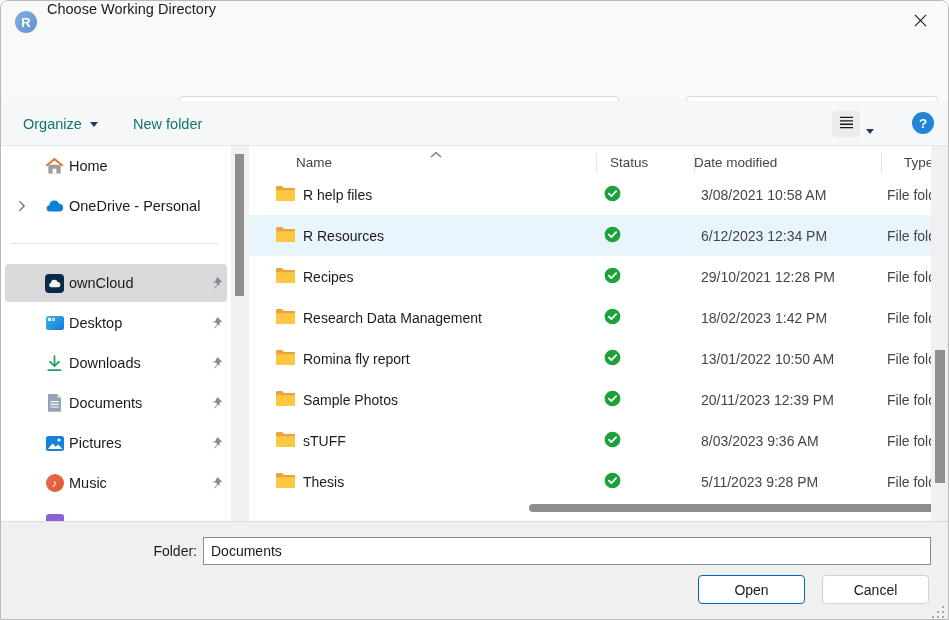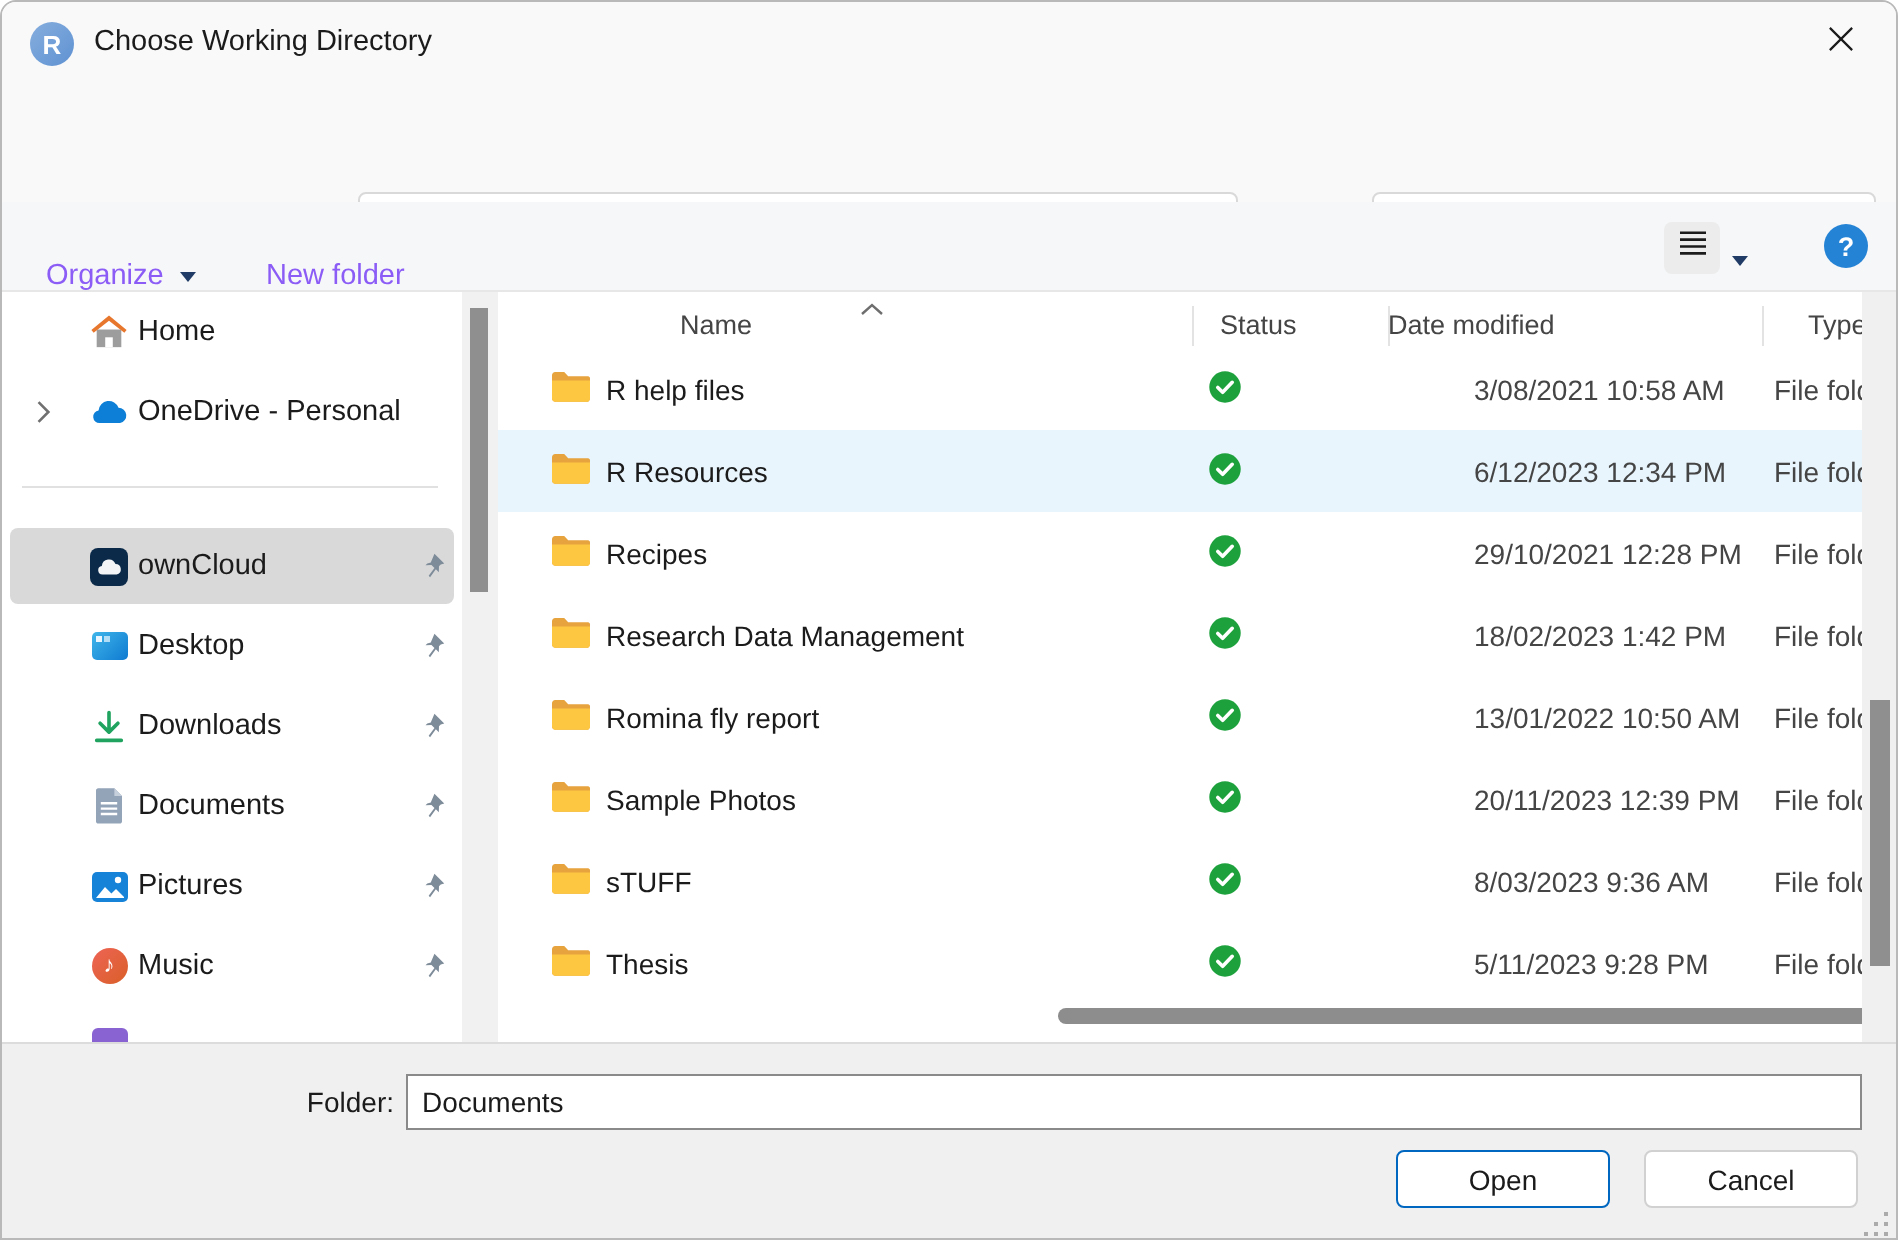--- a/index.html
+++ b/index.html
@@ -13,21 +13,21 @@
     border-radius: 8px 8px 0 0;
     overflow: hidden;
     background: #fff;
   }
 
   
   .titlebar { position: absolute; left: 0; top: 0; width: 100%; height: 42px; background: #f9f9f9; }
   .r-logo { position: absolute; left: 14px; top: 10px; width: 22px; height: 22px; border-radius: 50%;
             background: linear-gradient(135deg,#86aede,#5f92d2); color: #fff; font-size: 13px; font-weight: bold;
             display: flex; align-items: center; justify-content: center; }
-  .title-text { position: absolute; left: 46px; top: 12px; font-size: 14.5px; color: #1b1b1b; }
+  .title-text { position: absolute; left: 46px; top: 0; font-size: 14.5px; color: #1b1b1b; }
   .close-btn { position: absolute; right: 8px; top: 6px; width: 40px; height: 30px;
                display: flex; align-items: center; justify-content: center; cursor: default; }
 
   
   .navbar { position: absolute; left: 0; top: 42px; width: 100%; height: 58px; background: #f9f9f9; }
   .nav-btn { position: absolute; top: 57px; width: 30px; height: 28px; display: flex; align-items: center; justify-content: center; }
   .nav-back { left: 13px; } .nav-fwd { left: 56px; } .nav-hist { left: 97px; } .nav-up { left: 131px; }
 
   .addressbar { position: absolute; left: 178px; top: 53px; width: 440px; height: 36px;
                 background: #fff; border: 1px solid #d9d9d9; border-radius: 4px;
@@ -45,22 +45,22 @@
   .searchbox { position: absolute; left: 685px; top: 53px; width: 252px; height: 36px;
                background: #fff; border: 1px solid #d9d9d9; border-radius: 4px;
                display: flex; align-items: center; padding: 0 10px; }
   .search-input { border: none; outline: none; flex: 1; font-size: 14px; color: #3a3a3a;
                   font-family: "Liberation Sans", sans-serif; background: transparent; }
   .search-input::placeholder { color: #616161; }
 
   
   .toolbar { position: absolute; left: 0; top: 100px; width: 100%; height: 45px; background: #f6f7f8;
              border-bottom: 1px solid #e7e7e7; }
-  .tb-item { position: absolute; top: 14px; height: 45px; display: flex; align-items: center;
-             font-size: 14.5px; color: #8b5cf6; }
+  .tb-item { position: absolute; top: 0; height: 45px; display: flex; align-items: center;
+             font-size: 14.5px; color: #0f766e; }
   .tb-organize { left: 22px; } .tb-newfolder { left: 132px; align-items: center; }
   .caret-down { width: 0; height: 0; border-left: 4.5px solid transparent; border-right: 4.5px solid transparent;
                 border-top: 5px solid #1f3b66; display: inline-block; margin-left: 8px; margin-top: 2px; }
   .view-btn { position: absolute; left: 831px; top: 10px; width: 28px; height: 26px; background: #ececec;
               border-radius: 4px; display: flex; align-items: center; justify-content: center; }
   .view-caret { position: absolute; left: 865px; top: 19px; }
   .help-btn { position: absolute; left: 911px; top: 11px; width: 22px; height: 22px; border-radius: 50%;
               background: #2583d6; color: #fff; font-size: 13.5px; font-weight: bold;
               display: flex; align-items: center; justify-content: center; }
 
@@ -89,35 +89,35 @@
   .icon-videos { width: 18px; height: 18px; border-radius: 3px; background: #8a63d2; }
 
   
   .side-scroll { position: absolute; left: 230px; top: 0; width: 18px; height: 375px; background: #f1f1f1; }
   .side-scroll .thumb { position: absolute; left: 4px; width: 9px; top: 8px; height: 142px; background: #8f8f8f; }
 
   
   .filelist { position: absolute; left: 248px; top: 0; width: 682px; height: 375px; overflow: hidden; }
   .cols { display: grid; grid-template-columns: 347px 98px 187px 1fr; align-items: center; }
   .list-header { position: relative; height: 32px; color: #454545; font-size: 13.5px; }
-  .list-header .h-name { padding-left: 47px; margin-left: 44px; }
+  .list-header .h-name { padding-left: 47px; }
   .list-header .h-status { padding-left: 14px; }
   .list-header .h-date { }
   .list-header .h-type { padding-left: 23px; }
   .col-rule { position: absolute; top: 7px; height: 20px; width: 1px; background: #e3e3e3; }
   .rule1 { left: 347px; } .rule2 { left: 445px; } .rule3 { left: 632px; }
   .sort-chevron { position: absolute; left: 181px; top: 0px; }
 
   .rows { position: absolute; left: 0; top: 28px; width: 682px; }
   .file-row { height: 41px; font-size: 14px; color: #1b1b1b; position: relative; }
   .file-row.selected { background: #e9f5fd; }
   .cell-name { display: flex; align-items: center; padding-left: 26px; overflow: hidden; white-space: nowrap; }
   .cell-name .fname { margin-left: 8px; }
   .cell-status { padding-left: 8px; display: flex; align-items: center; }
-  .cell-date { padding-left: 7px; color: #454545; white-space: nowrap; margin-left: 36px; }
+  .cell-date { padding-left: 7px; color: #454545; white-space: nowrap; }
   .cell-type { padding-left: 6px; color: #454545; white-space: nowrap; overflow: hidden; }
 
   
   .hscroll-thumb { position: absolute; left: 280px; top: 358px; width: 480px; height: 8px; background: #8d8d8d; border-radius: 4px; }
   .right-scroll { position: absolute; left: 930px; top: 0; width: 19px; height: 375px; background: #f0f0f0; }
   .right-scroll .thumb { position: absolute; left: 4px; width: 10px; top: 204px; height: 133px; background: #8f8f8f; }
 
   
   .footer { position: absolute; left: 0; top: 520px; width: 100%; height: 100px; background: #f0f0f0; border-top: 1px solid #dcdcdc; }
   .folder-label { position: absolute; left: 138px; top: 21px; width: 58px; text-align: right; font-size: 14px; color: #1b1b1b; }

